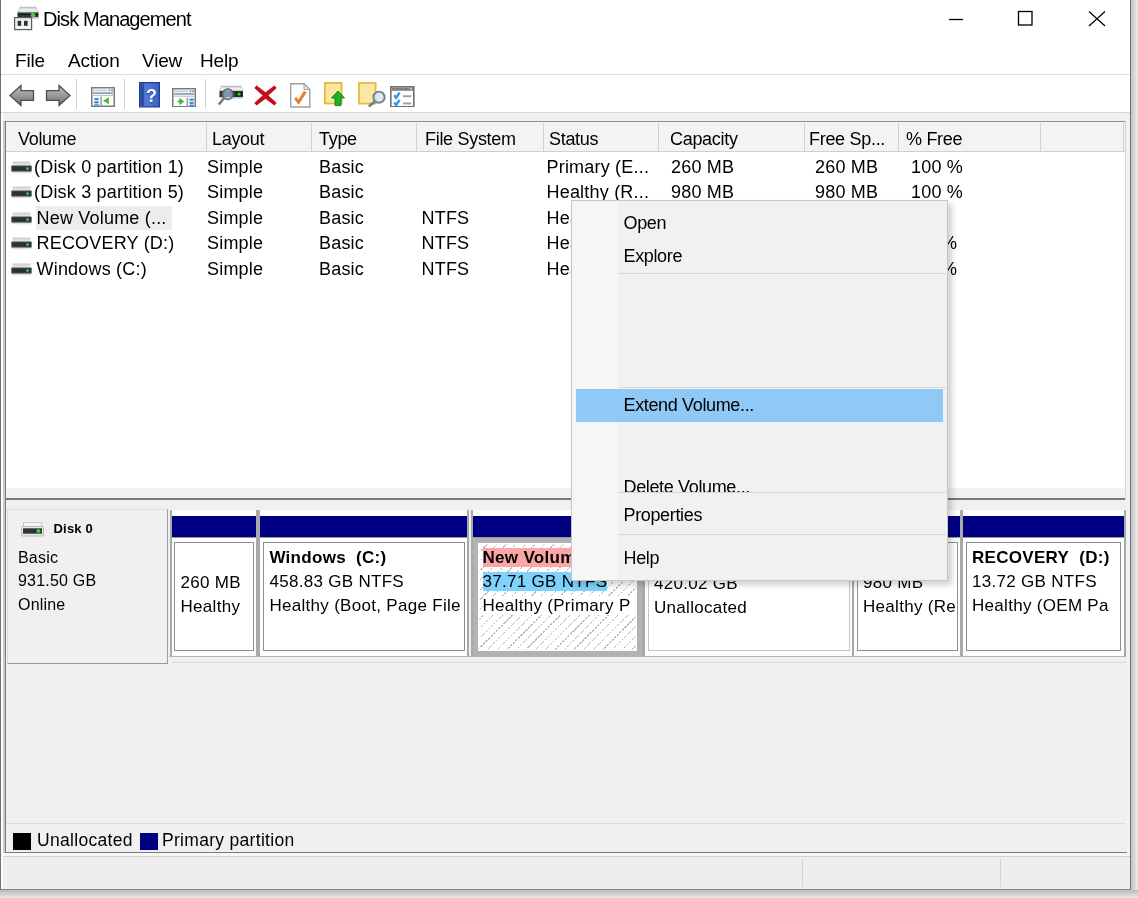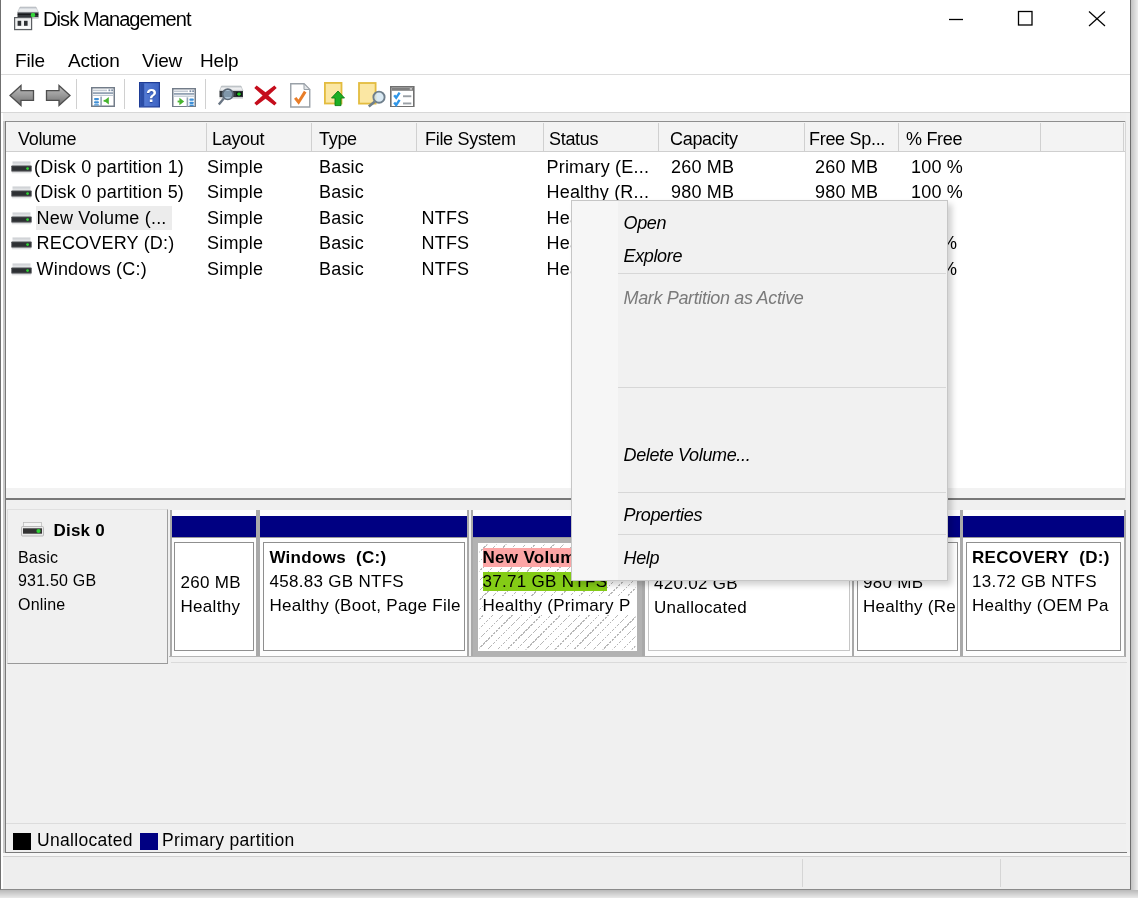--- a/index.html
+++ b/index.html
@@ -66,21 +66,21 @@
 
 #statgap { position:absolute; left:2px; top:853px; width:1127px; height:3px; background:#f7f7f7; }
 #status { position:absolute; left:2px; top:856px; width:1127px; height:33px; background:#eeeeee;
   border-top:1px solid #d0d0d0; }
 .ssep { position:absolute; top:2px; width:1px; height:28px; background:#d5d5d5; }
 
 #cmenu { position:absolute; left:571px; top:200px; width:377px; height:381px;
   background:#f1f1f1; border:1px solid #c6c6c6; box-shadow:4px 4px 6px rgba(0,0,0,0.18);
   font-size:18px; letter-spacing:-0.35px; }
 #cmenu .gut { position:absolute; left:0; top:0; width:46px; height:100%; background:#f6f6f6; }
-.mi { position:absolute; left:0; width:375px; height:33px; line-height:33px; padding-left:51.5px; color:#000;font-style:italic; }
+.mi { position:absolute; left:0; width:375px; height:33px; line-height:33px; padding-left:51.5px; color:#000; }
 .msep { position:absolute; left:46px; width:328px; height:1px; background:#d7d7d7; }
 .hili { background:#90c8f6; left:4px; width:367px; padding-left:47.5px; }
 .mgray { color:#7a7a7a; }
 </style>
 </head>
 <body>
 <div id="win">
 
   <div id="title">
     <svg style="position:absolute;left:12px;top:5px" width="27" height="26" viewBox="0 0 27 26">
@@ -264,21 +264,21 @@
                 <stop offset="0" stop-color="#c9ccd0"></stop>
                 <stop offset="1" stop-color="#f1f2f3"></stop>
               </linearGradient>
             </defs>
             <rect x="1.5" y="0.5" width="18" height="5" fill="url(#dt)"></rect>
             <rect x="0.3" y="4.4" width="20.4" height="6.4" rx="0.8" fill="#45484c"></rect>
             <rect x="1.2" y="5.6" width="18.6" height="3.8" fill="#2d3033"></rect>
             <circle cx="16.6" cy="7.6" r="1.4" fill="#2fd435"></circle>
             <rect x="0.8" y="10.8" width="19.4" height="1.5" fill="#dfe0e2"></rect>
           </svg>
-        <div style="left:28px">(Disk 0 partition 5)</div>
+        <div style="left:28px">(Disk 3 partition 5)</div>
         <div style="left:201px">Simple</div>
         <div style="left:313px">Basic</div>
         <div style="left:540.5px">Healthy (R...</div>
         <div style="left:665px">980 MB</div>
         <div style="left:809px">980 MB</div>
         <div style="left:905px">100 %</div>
       </div>
       <div class="row" style="top:84px">
         <div style="position:absolute;left:30px;top:0px;width:136px;height:24px;background:#ececec;"></div>
         <svg class="dico" viewBox="0 0 21 13">
@@ -360,38 +360,38 @@
 
   <div id="lower">
 
     <div id="dpanel">
       <svg style="position:absolute;left:13px;top:12px" width="23" height="15" viewBox="0 0 23 15">
           <rect x="2.5" y="0.5" width="18" height="5" fill="#f4f4f4" stroke="#bdbdbd" stroke-width="0.8"></rect>
           <rect x="0.5" y="4.5" width="22" height="9.5" rx="1" fill="#e9e9e9" stroke="#b3b3b3" stroke-width="0.9"></rect>
           <rect x="2" y="6.3" width="19" height="5.4" fill="#333333"></rect>
           <circle cx="17.5" cy="9" r="2.1" fill="#2fd435"></circle>
         </svg>
-      <div style="position:absolute;left:45.5px;top:11px;font-size:17px;font-weight:bold;letter-spacing:0.2px">Disk 0</div>
+      <div style="position:absolute;left:45.5px;top:11px;font-size:13px;font-weight:bold;letter-spacing:0.2px">Disk 0</div>
       <div style="position:absolute;left:10px;top:36.3px;line-height:23.6px;font-size:16px;letter-spacing:0.2px">Basic<br>931.50 GB<br>Online</div>
     </div>
 
     <div class="cell" style="left:163.5px;width:88.7px">
       <div class="band"></div>
       <div class="ibox"></div>
       <div class="ctext" style="top:60.5px">260 MB<br>Healthy</div>
     </div>
     <div class="cell" style="left:252.4px;width:211.1px">
       <div class="band"></div>
       <div class="ibox"></div>
       <div class="ctext" style="top:35.5px"><b>Windows&nbsp; (C:)</b><br>458.83 GB NTFS<br>Healthy (Boot, Page File</div>
     </div>
     <div class="cell" style="left:465px;width:172.5px">
       <div class="band"></div>
       <div class="selbox"></div>
-      <div class="ctext" style="left:9.5px;top:35.5px"><span style="background:#fca5a5"><b>New Volum</b></span><br><span style="background:#84cc16">37.71 GB NTFS</span><br><span style="background:#fff">Healthy (Primary P&nbsp;</span></div>
+      <div class="ctext" style="left:9.5px;top:35.5px"><span style="background:#fca5a5"><b>New Volum</b></span><br><span style="background:#7dd3fc">37.71 GB NTFS</span><br><span style="background:#fff">Healthy (Primary P&nbsp;</span></div>
     </div>
     <div class="cell" style="left:637px;width:211px">
       <div class="band" style="background:#000000"></div>
       <div class="ibox" style="border-color:#c6c6c6"></div>
       <div class="ctext" style="top:61.5px">420.02 GB<br>Unallocated</div>
     </div>
     <div class="cell" style="left:846px;width:110px">
       <div class="band"></div>
       <div class="ibox"></div>
       <div class="ctext" style="top:60.5px">980 MB<br>Healthy (Re</div>
@@ -419,20 +419,20 @@
   </div>
 </div>
 <div id="shR"></div>
 <div id="shB"></div>
 
 <div id="cmenu">
   <div class="gut"></div>
   <div class="mi" style="top:5.5px">Open</div>
   <div class="mi" style="top:39px">Explore</div>
   <div class="msep" style="top:72px"></div>
-  <div class="mi mgray" style="top:80.5px">Mark Partition as Active</div>
   <div class="msep" style="top:186px"></div>
-  <div class="mi" style="top:238px">Delete Volume...</div>
+  <div class="mi hili" style="top:188px">Extend Volume...</div>
+  <div class="mi" style="top:270px">Delete Volume...</div>
   <div class="msep" style="top:291px"></div>
   <div class="mi" style="top:298px">Properties</div>
   <div class="msep" style="top:333px"></div>
   <div class="mi" style="top:341px">Help</div>
 </div>
 
 </body></html>

